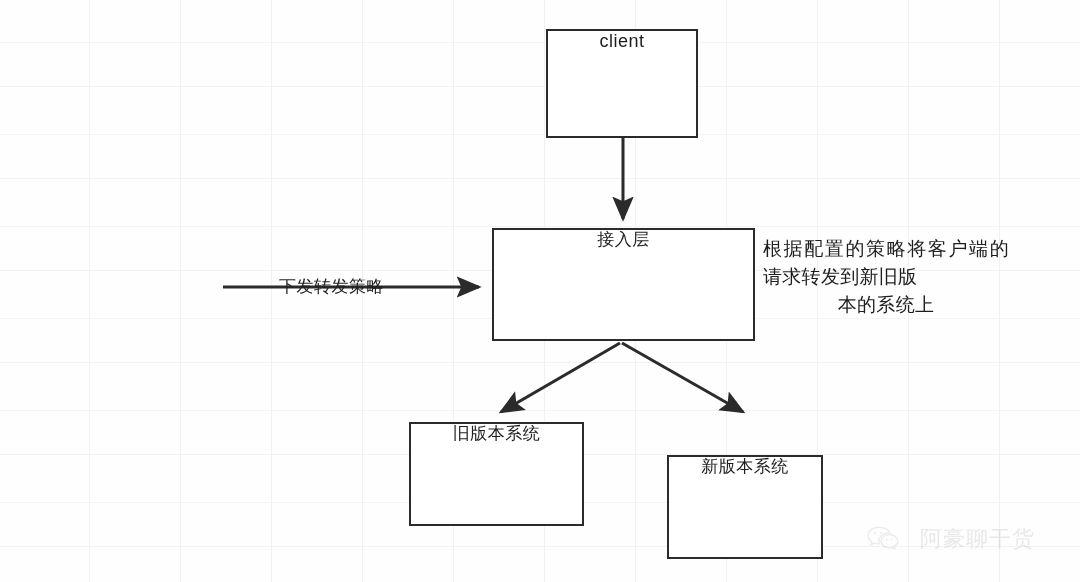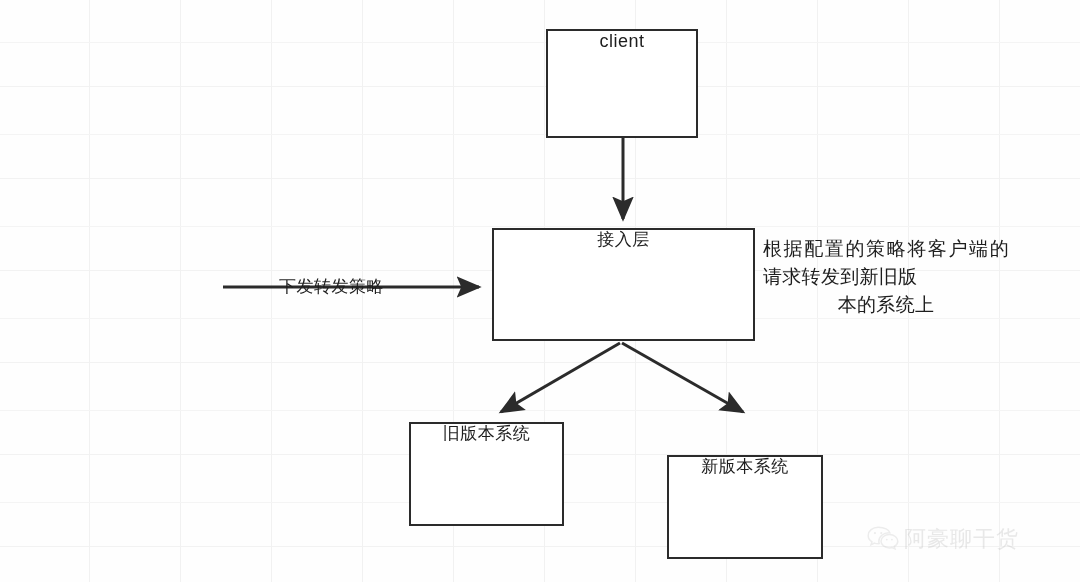--- a/index.html
+++ b/index.html
@@ -53,21 +53,21 @@
     font-size: 17px;
     letter-spacing: 0.5px;
     line-height: 1.2;
   }
   .node-label.latin {
     font-size: 18px;
   }
   #node-client   { left: 546px; top: 29px;  width: 152px; height: 109px; }
   #node-config   { left: 68px;  top: 229px; width: 156px; height: 109px; }
   #node-access   { left: 492px; top: 228px; width: 263px; height: 113px; }
-  #node-old      { left: 409px; top: 422px; width: 155px; height: 104px; }
+  #node-old      { left: 409px; top: 422px; width: 175px; height: 104px; }
   #node-new      { left: 667px; top: 423px; width: 156px; height: 104px; margin-top: 32px; }
 
   .edge-label {
     position: absolute;
     font-size: 17px;
     color: #1d1d1d;
     white-space: nowrap;
     background: transparent;
     letter-spacing: 0.5px;
   }
@@ -89,21 +89,21 @@
   #annotation .last-line {
     display: block;
     text-align: center;
   }
   #watermark {
     position: absolute;
     left: 866px;
     top: 524px;
     display: flex;
     align-items: flex-start;
-    gap: 4px;
+    gap: 20px;
     opacity: 0.33;
     color: #b9b9b9;
   }
   #watermark .wm-text {
     font-size: 22px;
     letter-spacing: 1px;
     color: #bdbdbd;
   }
   .wm-icon {
     width: 34px;

